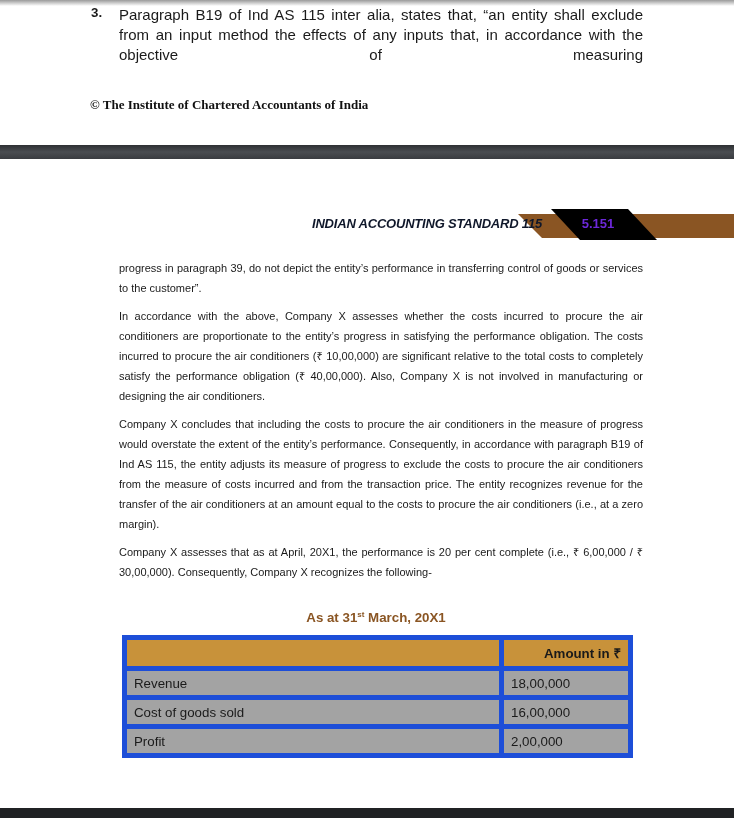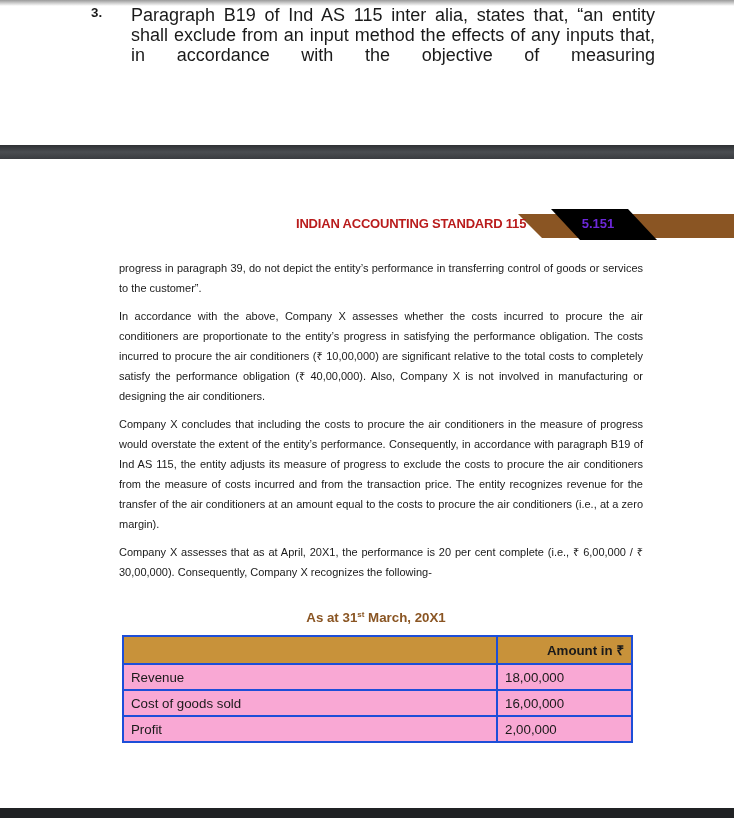--- a/index.html
+++ b/index.html
@@ -12,41 +12,41 @@
   .top-shadow {
     position:absolute; left:0; top:0; width:734px; height:6px;
     background:linear-gradient(#9a9a9a, rgba(255,255,255,0));
   }
   .prev-page { position:absolute; left:0; top:0; width:734px; height:143px; }
   .item-num {
     position:absolute; left:91px; top:5px; font-weight:bold; font-size:13.3px;
   }
   .item-text {
     position:absolute; left:119px; top:5px; width:524px;
-    font-size:18px; line-height:20px; text-align:justify; text-align-last:justify;margin-left:12px;
+    font-size:15px; line-height:20px; text-align:justify; text-align-last:justify;
   }
   .copyright {
     position:absolute; left:90px; top:97px;
     font-family:"Liberation Serif", serif; font-weight:bold; font-size:13px;
     color:#111;
   }
   .page-sep {
     position:absolute; left:0; top:145px; width:734px; height:14px;
     background:linear-gradient(#2e3033, #4a4d51 50%, #3a3c40);
   }
   .page-bottom-sep {
     position:absolute; left:0; top:808px; width:734px; height:10px;
     background:#202224;
   }
   .header {
     position:absolute; left:0; top:205px; width:734px; height:40px;
   }
   .header-title {
-    position:absolute; left:296px; top:11px;
-    font-weight:bold; font-size:13px; color:#b91c1c; letter-spacing:-0.2px;
+    position:absolute; left:312px; top:11px;
+    font-weight:bold; font-size:13px; color:#0f172a; letter-spacing:-0.2px;font-style:italic;
   }
   .header-svg { position:absolute; left:0; top:0; }
   .page-number {
     position:absolute; left:568px; top:11px; width:60px; text-align:center;
     color:#6d28d9; font-weight:bold; font-size:13px;
   }
   .body-text {
     position:absolute; left:119px; width:524px;
     font-size:11px; line-height:20px; text-align:justify;
   }
@@ -55,40 +55,41 @@
   .table-caption {
     position:absolute; left:114px; width:524px; top:610px; text-align:center;
     font-weight:bold; font-size:13.3px; color:#8a5523;
   }
   .table-caption sup { font-size:8px; }
   .fin-table {
     position:absolute; left:122px; top:635px; width:511px;
     border-collapse:collapse; font-size:13.3px;
   }
   .fin-table td, .fin-table th {
-    border:2px solid #1d4ed8; padding:0 7px; height:24px;
+    border:5px solid #1d4ed8; padding:0 7px; height:24px;
   }
   .fin-table th { background:#c8923a; font-weight:bold; text-align:right; color:#1a1a1a; height:26px; }
-  .fin-table td { background:#f9a8d4; }
+  .fin-table td { background:#a3a3a3; }
   .fin-table td.amt { text-align:left; }
   .col1 { width:358px; }
   .after-table {
     position:absolute; left:119px; top:750px; width:524px;
     font-size:13.3px; line-height:20px;
   }
   .after-table p { margin:0 0 6px 0; }
 </style>
 </head>
 <body>
 
 <div class="top-shadow"></div>
 
 <div class="prev-page">
   <span class="item-num">3.</span>
   <div class="item-text">Paragraph B19 of Ind AS 115 inter alia, states that, “an entity shall exclude from an input method the effects of any inputs that, in accordance with the objective of measuring</div>
+  <div class="copyright">© The Institute of Chartered Accountants of India</div>
 </div>
 
 <div class="page-sep"></div>
 
 <div class="header">
   <svg class="header-svg" width="734" height="40">
     <polygon points="518,9 734,9 734,33 542,33" fill="#8a5523"></polygon>
     <polygon points="551,4 628,4 657,35 580,35" fill="#000000"></polygon>
   </svg>
   <span class="header-title">INDIAN ACCOUNTING STANDARD 115</span>

